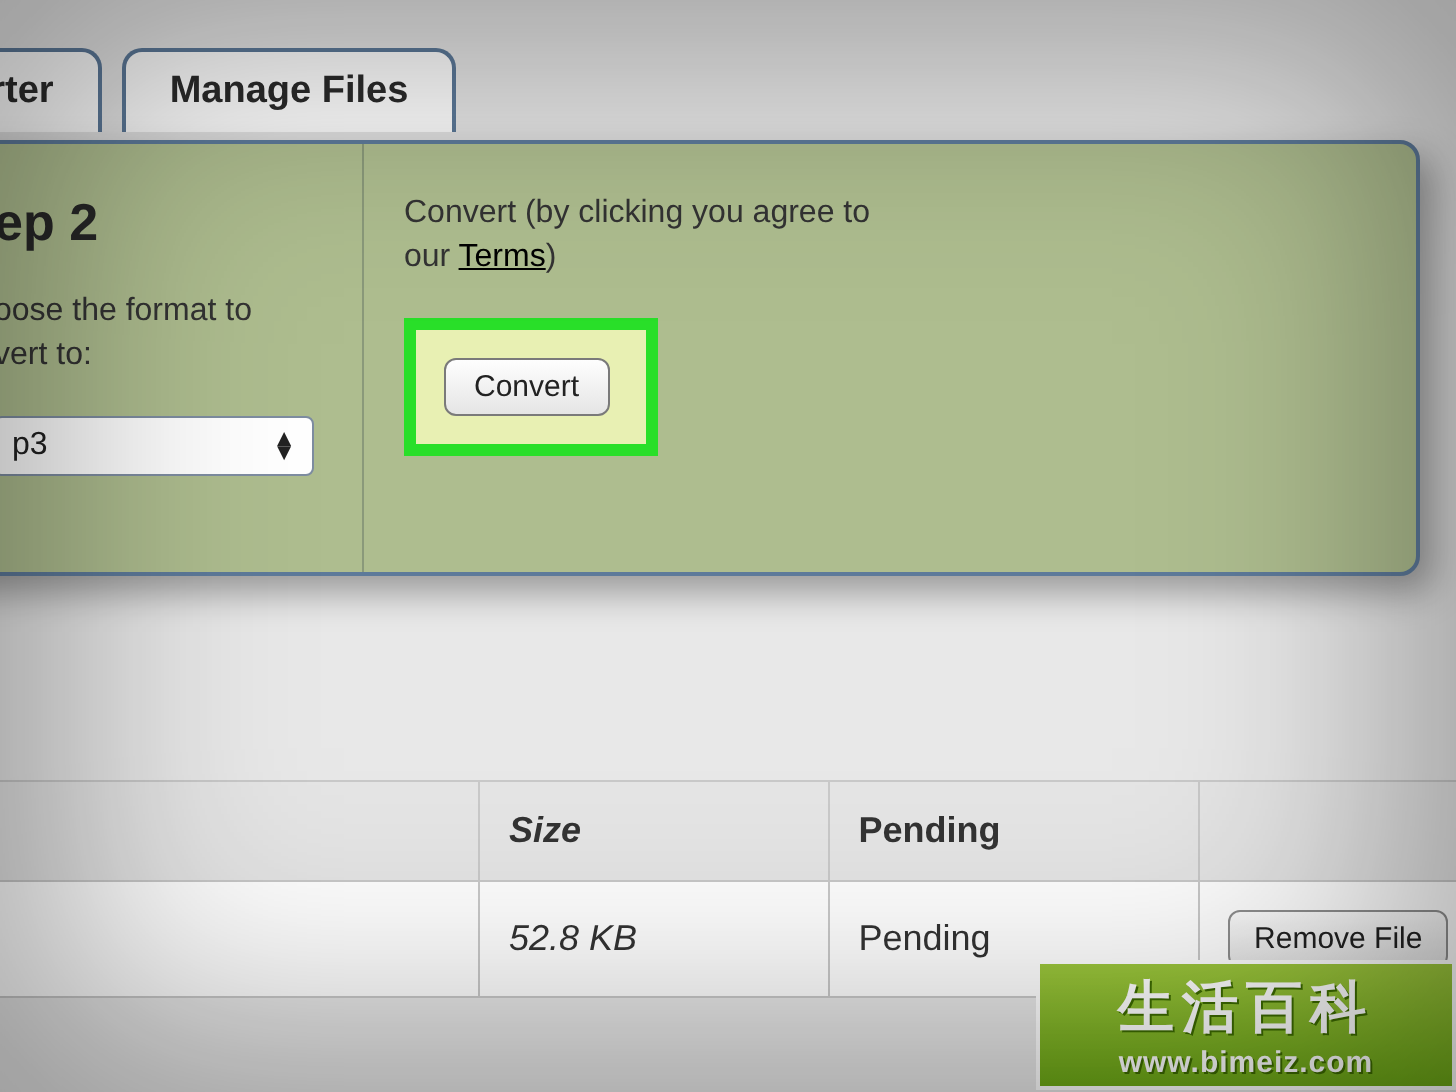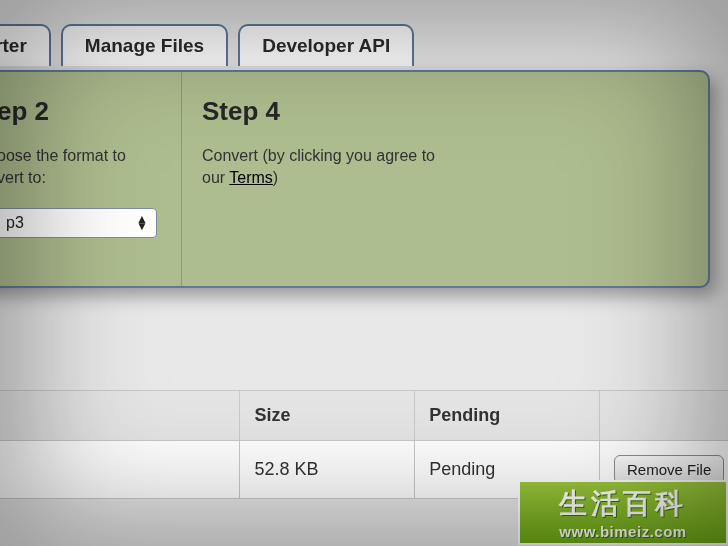--- a/index.html
+++ b/index.html
@@ -132,21 +132,21 @@
     padding: 14px 14px;
     text-align: left;
     font-size: 18px;
     color: #333;
   }
   .file-table th {
     background: #e5e5e5;
     font-weight: bold;
   }
   .col-a { width: 290px; }
-  .col-b { width: 175px; }
+  .col-b { width: 175px; font-style: italic; }
   .col-c { width: 185px; }
   .col-d { width: 140px; }
 
   .remove-btn {
     background: linear-gradient(#fdfdfd, #e6e6e6);
     border: 1px solid #8f8f8f;
     border-radius: 6px;
     padding: 5px 12px;
     font-size: 15px;
     color: #222;
@@ -189,42 +189,43 @@
     pointer-events: none;
     box-shadow: inset 0 0 120px 28px rgba(0,0,0,0.35);
   }
 </style>
 </head>
 <body>
 
 <div class="tabs">
   <div class="tab">verter</div>
   <div class="tab">Manage Files</div>
-  <div class="tab">Developer API</div>
 </div>
 
 <div class="steps-panel">
   <div class="step step-2">
     <h2>ep 2</h2>
     <p>
       <span>oose the format to</span><br>
       <span>vert to:</span>
     </p>
     <div class="format-select">
       <span>p3</span>
       <span class="arrows">▲<br>▼</span>
     </div>
   </div>
 
 
   <div class="step step-4">
-    <h2>Step 4</h2>
     <p>
       <span>Convert (by clicking you agree to our </span><a href="#">Terms</a><span>)</span>
     </p>
+    <div class="convert-highlight">
+      <button class="convert-btn">Convert</button>
+    </div>
   </div>
 </div>
 
 <table class="file-table">
   <thead>
     <tr>
       <th class="col-a"></th>
       <th class="col-b">Size</th>
       <th class="col-c">Pending</th>
       <th class="col-d"></th>

